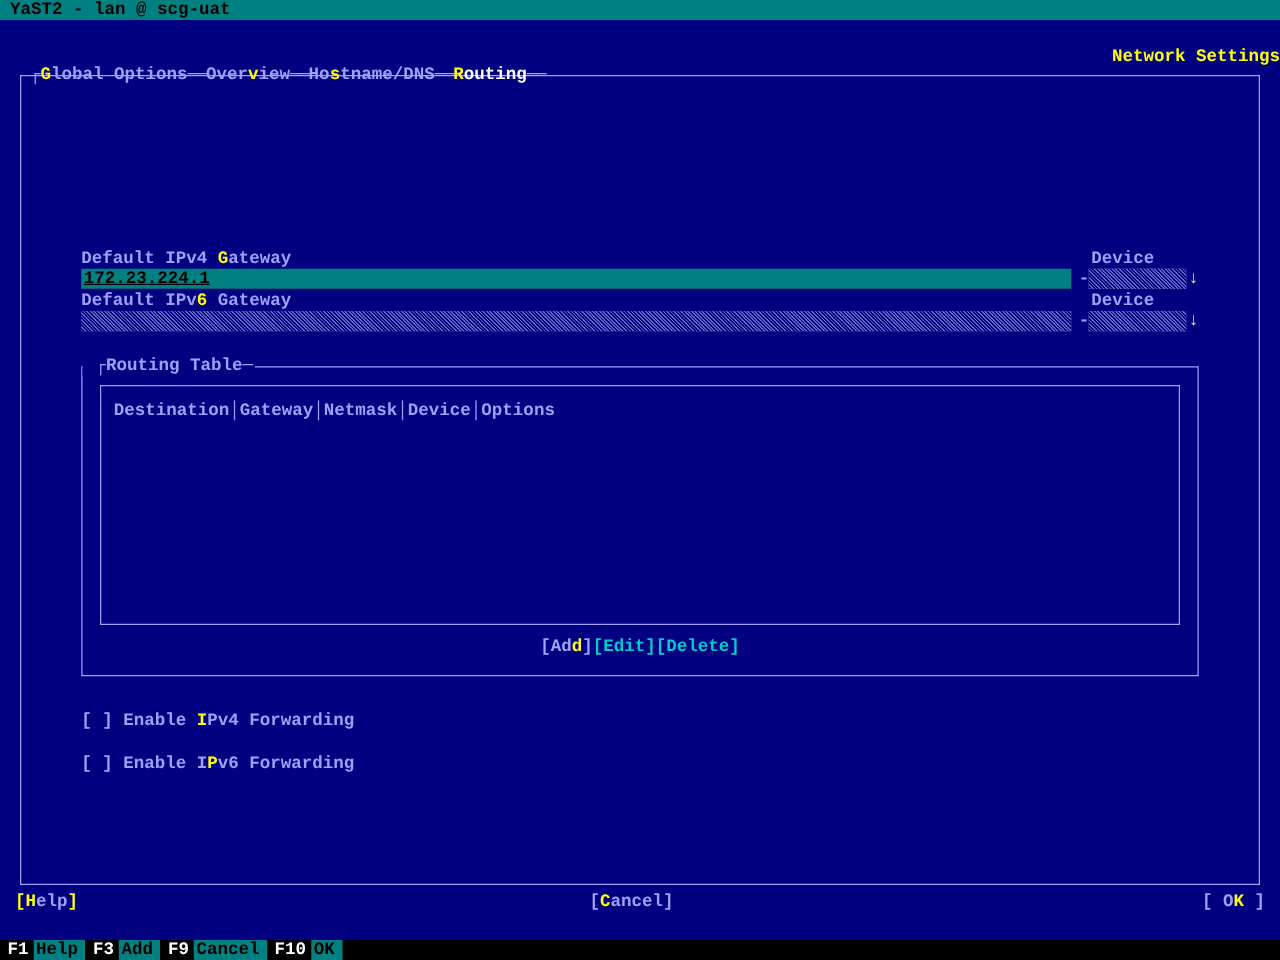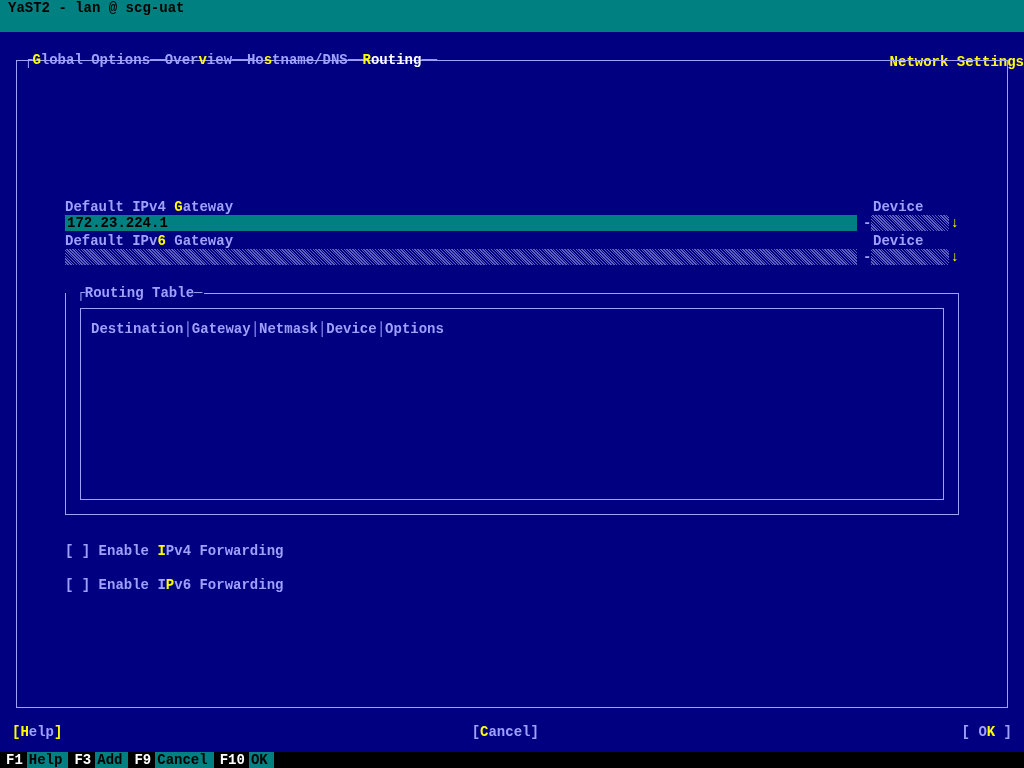--- a/index.html
+++ b/index.html
@@ -10,21 +10,21 @@
   font-family: 'Courier New', monospace;
   font-size: 14px;
   font-weight: bold;
   color: #a0a0ff;
   overflow: hidden;
   position: relative;
 }
 .title-bar {
   background: #008080;
   color: #000;
-  height: 32px;
+  height: 16px;
   padding-left: 8px;
   line-height: 16px;
 }
 .heading {
   color: #ffff00;
   font-weight: bold;
   padding-left: 24px;
   padding-top: 22px;
   height: 40px;
   text-align: right;
@@ -63,20 +63,21 @@
   align-items: center;
   line-height: 16px;
   height: 16px;
 }
 .gw-input {
   flex: 1;
   background: #008080;
   color: #000;
   height: 16px;
   padding-left: 2px;
+  text-decoration: underline;
 }
 .gw-input.empty {
   background: repeating-linear-gradient(45deg, #6060c0, #6060c0 1px, #000080 1px, #000080 2px);
   background-color: #6060c0;
 }
 .device-select {
   width: 96px;
   margin-left: 6px;
   position: relative;
   display: flex;
@@ -117,21 +118,21 @@
   text-align: center;
   margin-top: 10px;
 }
 .bracket-btn .hk { color: #ffff00; }
 .bracket-btn.dim { color: #00cccc; }
 .checkbox-row { margin-top: 18px; }
 .checkbox-row.first { margin-top: 28px; }
 .checkbox-row .hk { color: #ffff00; }
 .bottom-bar {
   position: absolute;
-  left: 12px; right: 12px; bottom: 28px;
+  left: 12px; right: 12px; bottom: 38px;
   display: flex;
   color: #ffff00;
 }
 .bottom-bar .b-left { }
 .bottom-bar .b-center { position: absolute; left: 50%; transform: translateX(-60%); }
 .bottom-bar .b-right { margin-left: auto; }
 .fn-bar {
   position: absolute;
   left: 0; bottom: 0; right: 0;
   height: 16px;
@@ -194,20 +195,23 @@
         <span class="device-arrow">↓</span>
       </div>
     </div>
 
     <div class="routing-frame">
       <div class="routing-title">┌<span>Routing Table</span>─</div>
       <div class="routing-table">
         <div class="table-header">
           <span>Destination</span><span class="sep">│</span><span>Gateway</span><span class="sep">│</span><span>Netmask</span><span class="sep">│</span><span>Device</span><span class="sep">│</span><span>Options</span>
         </div>
+      </div>
+      <div class="table-actions">
+        <span class="bracket-btn">[<span>Ad</span><span class="hk">d</span><span></span>]</span><span class="bracket-btn dim">[<span>Edit</span>]</span><span class="bracket-btn dim">[<span>Delete</span>]</span>
       </div>
     </div>
 
     <div class="checkbox-row first">
       [ ] <span>Enable </span><span class="hk">I</span><span>Pv4 Forwarding</span>
     </div>
     <div class="checkbox-row">
       [ ] <span>Enable I</span><span class="hk">P</span><span>v6 Forwarding</span>
     </div>
 

